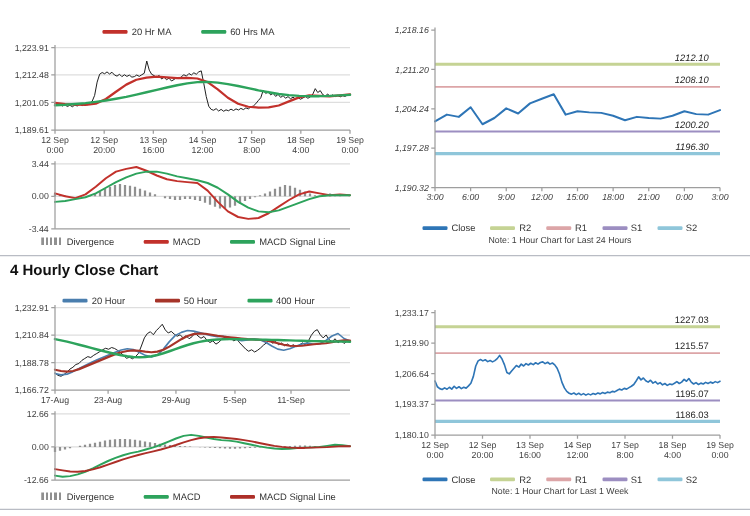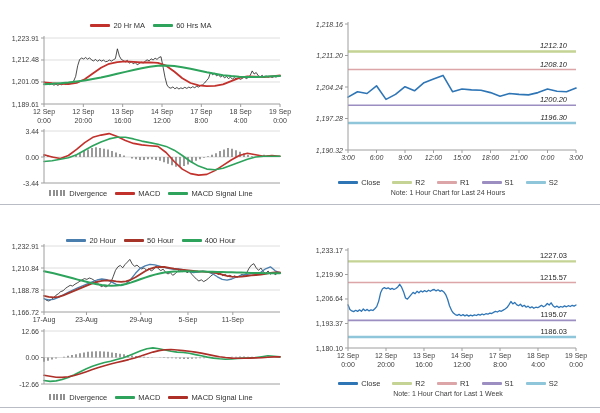--- a/index.html
+++ b/index.html
@@ -2,21 +2,21 @@
 <html><head>
 <meta charset="utf-8">
 <style>
   html,body{margin:0;padding:0;background:#fff;}
   .wrap{position:relative;width:600px;height:413px;background:#fff;overflow:hidden;
         font-family:"Liberation Sans",sans-serif;color:#1a1a1a;}
   .sec-title{position:absolute;font-size:12px;font-weight:bold;color:#111;}
   .chart{position:absolute;}
   .chart svg{display:block;}
   .legend{position:absolute;display:flex;justify-content:center;align-items:center;
-           gap:8px;font-size:7.5px;color:#333;height:12px;}
+           gap:24px;font-size:7.5px;color:#333;height:12px;}
   .leg-item{display:flex;align-items:center;gap:3px;white-space:nowrap;}
   .sw{display:inline-block;width:20px;height:3px;border-radius:1px;}
   .sw-bars{display:inline-block;width:17px;height:6px;}
   .note{position:absolute;font-size:7px;color:#404040;text-align:center;}
   .divider{position:absolute;left:0;width:600px;height:0;border-top:1px solid #b9bcc4;}
 </style>
 </head>
 <body>
 
 <div class="wrap">
@@ -230,20 +230,21 @@
       </span>
     <span class="leg-item">
         <i class="sw" style="background: rgb(143, 198, 218);"></i>
         <span>S2</span>
       </span>
   </div>
   <div class="note" style="left:300px;top:189px;width:296px;">Note: 1 Hour Chart for Last 24 Hours</div>
 
   <div class="divider" style="top:204px;"></div>
 
+  <div class="sec-title" style="left:8px;top:209px;">4 Hourly Close Chart</div>
 
   <div class="legend" style="left:6px;top:234px;width:290px;">
     <span class="leg-item">
         <i class="sw" style="background: rgb(74, 126, 174);"></i>
         <span>20 Hour</span>
       </span>
     <span class="leg-item">
         <i class="sw" style="background: rgb(166, 52, 41);"></i>
         <span>50 Hour</span>
       </span>

